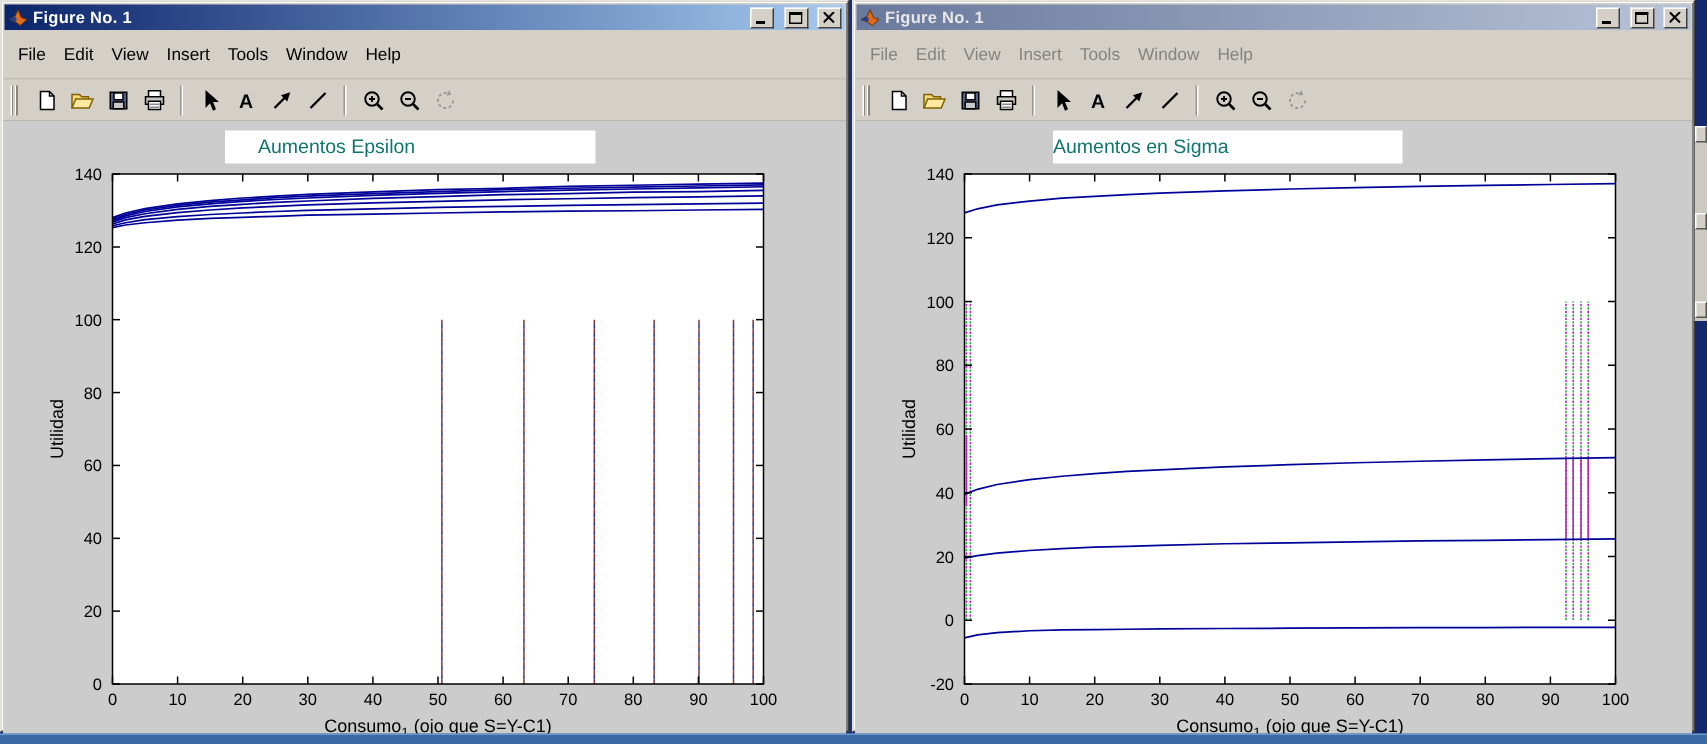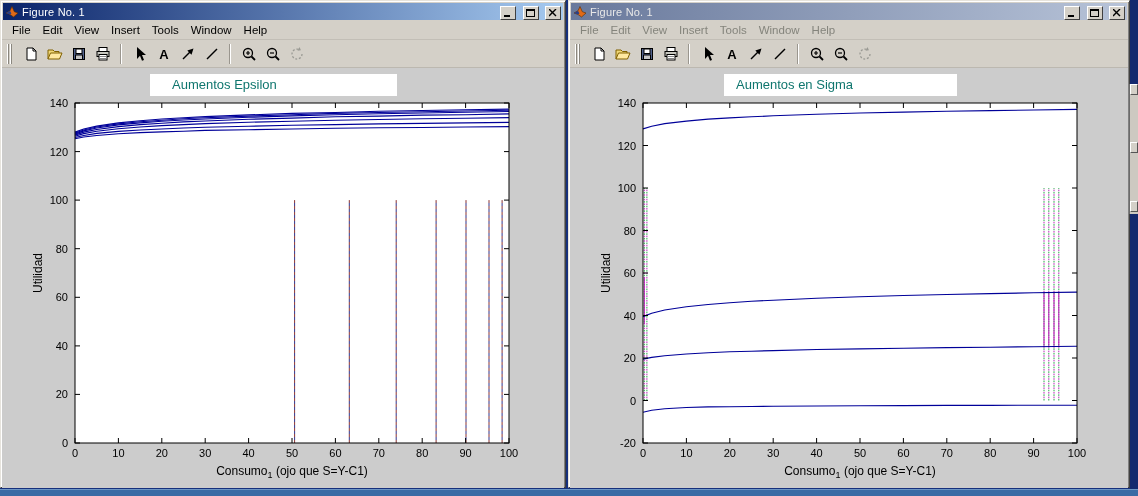--- a/index.html
+++ b/index.html
@@ -8,41 +8,41 @@
 
   .window{position:absolute;top:0;height:488px;background:#d4d0c8;padding:1px;
     border:1px solid #404040;border-top-color:#e6e3dc;border-left-color:#e6e3dc;
     box-shadow:inset 1px 1px 0 #ffffff, inset -1px -1px 0 #808080}
   #win0{left:0;width:566px}
   #win1{left:568px;width:562px}
 
   .titlebar{height:17px;display:flex;align-items:center;padding:1px 2px;gap:3px;margin:1px}
   #win0 .titlebar{background:linear-gradient(90deg,#0a246a,#a6caf0)}
   #win1 .titlebar{background:linear-gradient(90deg,#69799c,#b7c3d8)}
-  .title-text{color:#ffffff;font-size:11px;font-weight:normal;flex:1;white-space:nowrap;letter-spacing:.2px}
+  .title-text{color:#ffffff;font-size:11px;font-weight:bold;flex:1;white-space:nowrap;letter-spacing:.2px}
   #win1 .title-text{color:#e8e8e8}
   .app-icon{display:inline-flex;width:14px;height:13px}
   .wbtn{width:16px;height:14px;background:#d4d0c8;border:1px solid;border-color:#ffffff #404040 #404040 #ffffff;
     display:inline-flex;align-items:center;justify-content:center;margin-left:2px;flex:none}
 
-  .menubar{height:19px;display:flex;align-items:center;padding-left:4px;border-bottom:1px solid #c2beb6}
+  .menubar{height:32px;display:flex;align-items:center;padding-left:4px;border-bottom:1px solid #c2beb6}
   .menu-item{font-size:11.5px;padding:2px 6px;color:#000;cursor:default}
   .menu-item.disabled{color:#84847c}
 
   .toolbar{height:28px;display:flex;align-items:center;padding-left:5px;border-bottom:1px solid #bcb8b0;gap:3px}
   .grip{width:5px;height:20px;margin-right:5px;
     background:linear-gradient(90deg,#ffffff 0 1px,#8a867e 1px 2px,rgba(0,0,0,0) 2px 3px,#ffffff 3px 4px,#8a867e 4px 5px)}
   .tb-btn{width:21px;height:22px;display:inline-flex;align-items:center;justify-content:center}
   .tb-sep{width:2px;height:20px;border-left:1px solid #9a968e;border-right:1px solid #ffffff;margin:0 4px}
 
   .figure-area{position:relative;background:#cccccc;height:420px;width:100%;overflow:hidden}
   svg.chart{position:absolute;left:0;top:0}
   .title-box{position:absolute;top:6px;height:22px;line-height:21px;background:#ffffff;font-size:13px;color:#0f766e;overflow:hidden;white-space:nowrap}
   #win0 .title-box{left:148px;width:247px;padding-left:22px}
-  #win1 .title-box{left:154px;width:233px;padding-left:12px}
+  #win1 .title-box{left:132px;width:233px;padding-left:0}
   .xlabel{position:absolute;left:73px;width:434px;top:396px;text-align:center;font-size:12px;color:#000;white-space:nowrap}
   .xlabel sub{font-size:9px}
   .ylabel{position:absolute;left:36px;top:205px;transform:translate(-50%,-50%) rotate(-90deg);font-size:12px;color:#000;white-space:nowrap}
 
   .bottom-strip{position:absolute;left:0;top:489px;width:1138px;height:7px;background:#3a6ba5;border-top:1px solid #6e96c4}
   .right-strip{position:absolute;left:1130px;top:0;width:8px;height:496px;background:#14286e}
   .frag-scrollbar{position:absolute;left:1129px;top:84px;width:9px;height:130px;background:#cdc9c1;border-left:1px solid #6a6a6a}
   .frag-btn{position:absolute;left:0;width:8px;height:11px;background:#d4d0c8;border:1px solid;border-color:#ffffff #555555 #555555 #ffffff}
 </style>
 </head>

